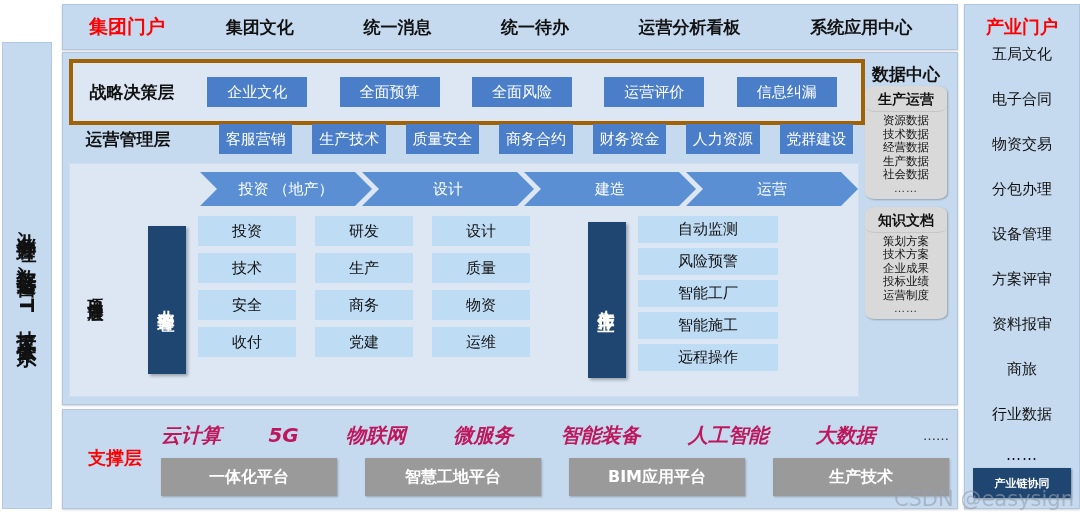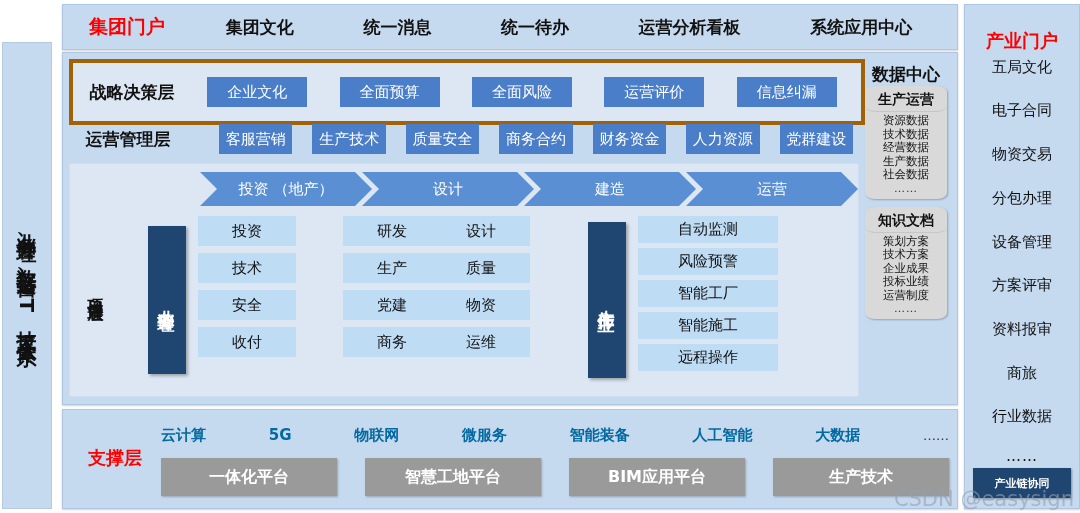--- a/index.html
+++ b/index.html
@@ -36,21 +36,21 @@
   .top-bar .nav span{font-size:17px;font-weight:bold;color:#111;}
 
   
   .right-band{
     position:absolute;left:964px;top:4px;width:114px;height:503px;
     background:#c5d9ef;border:1px solid #b0c6e0;
     display:flex;flex-direction:column;align-items:center;
     box-shadow:0 1px 2px rgba(0,0,0,.18);
   }
   .right-band .rp-title{
-    margin-top:24px;color:#ff0000;font-weight:bold;font-size:18px;
+    margin-top:10px;color:#ff0000;font-weight:bold;font-size:18px;
   }
   .right-band .rp-list{
     flex:1;width:100%;display:flex;flex-direction:column;
     align-items:center;justify-content:space-evenly;padding:4px 0 2px;gap:24px;
   }
   .right-band .rp-list div{font-size:15px;color:#111;}
   .right-band .rp-dots{font-size:13px;color:#333;letter-spacing:1px;margin-top:-4px;}
   .right-band .rp-foot{
     width:98px;height:30px;margin-bottom:10px;background:#1f4571;
     color:#fff;font-weight:bold;font-size:11px;
@@ -129,21 +129,21 @@
   .vbar-biz{left:78px;top:62px;width:38px;height:148px;}
   .vbar-prod{left:518px;top:58px;width:38px;height:156px;}
 
   
   .cellcol{position:absolute;top:52px;width:98px;}
   .cellcol .cell{
     height:30px;background:#bfdcf5;color:#111;font-size:15px;
     display:flex;align-items:center;justify-content:center;margin-bottom:7px;
   }
   .col1{left:128px;}
-  .col2{left:245px;margin-left:28px;}
+  .col2{left:245px;}
   .col3{left:362px;}
   .col4{left:568px;width:140px;}
   .col4 .cell{height:27px;margin-bottom:5px;}
 
   
   .dc-title{
     width:100%;text-align:center;font-size:17px;font-weight:bold;color:#111;
     padding-top:4px;
   }
   .cyl{
@@ -168,21 +168,21 @@
     box-shadow:0 1px 2px rgba(0,0,0,.18);
   }
   .support .sup-label{
     position:absolute;left:8px;top:36px;width:88px;text-align:center;
     color:#ff0000;font-weight:bold;font-size:18px;
   }
   .sup-techs{
     position:absolute;left:98px;top:12px;width:788px;height:26px;
     display:flex;align-items:center;justify-content:space-between;padding-right:4px;
   }
-  .sup-techs span{font-size:15px;font-weight:bold;color:#0369a1;}
+  .sup-techs span{font-size:20px;font-weight:bold;font-style:italic;color:#be185d;}
   .sup-techs .dots{font-style:normal;font-weight:normal;font-size:13px;color:#333;}
   .sup-plats{
     position:absolute;left:98px;top:46px;width:788px;height:42px;
     display:flex;align-items:center;justify-content:space-between;
   }
   .plat{
     width:176px;height:38px;background:#9a9a9a;color:#fff;
     font-size:16px;font-weight:bold;
     display:flex;align-items:center;justify-content:center;
     box-shadow:1px 1px 2px rgba(0,0,0,.25);
@@ -281,22 +281,22 @@
         <div class="cellcol col1">
           <div class="cell">投资</div>
           <div class="cell">技术</div>
           <div class="cell">安全</div>
           <div class="cell">收付</div>
         </div>
 
         <div class="cellcol col2">
           <div class="cell">研发</div>
           <div class="cell">生产</div>
+          <div class="cell">商务</div>
           <div class="cell">党建</div>
-          <div class="cell">商务</div>
         </div>
 
         <div class="cellcol col3">
           <div class="cell">设计</div>
           <div class="cell">质量</div>
           <div class="cell">物资</div>
           <div class="cell">运维</div>
         </div>
 
         <div class="vbar vbar-prod">

